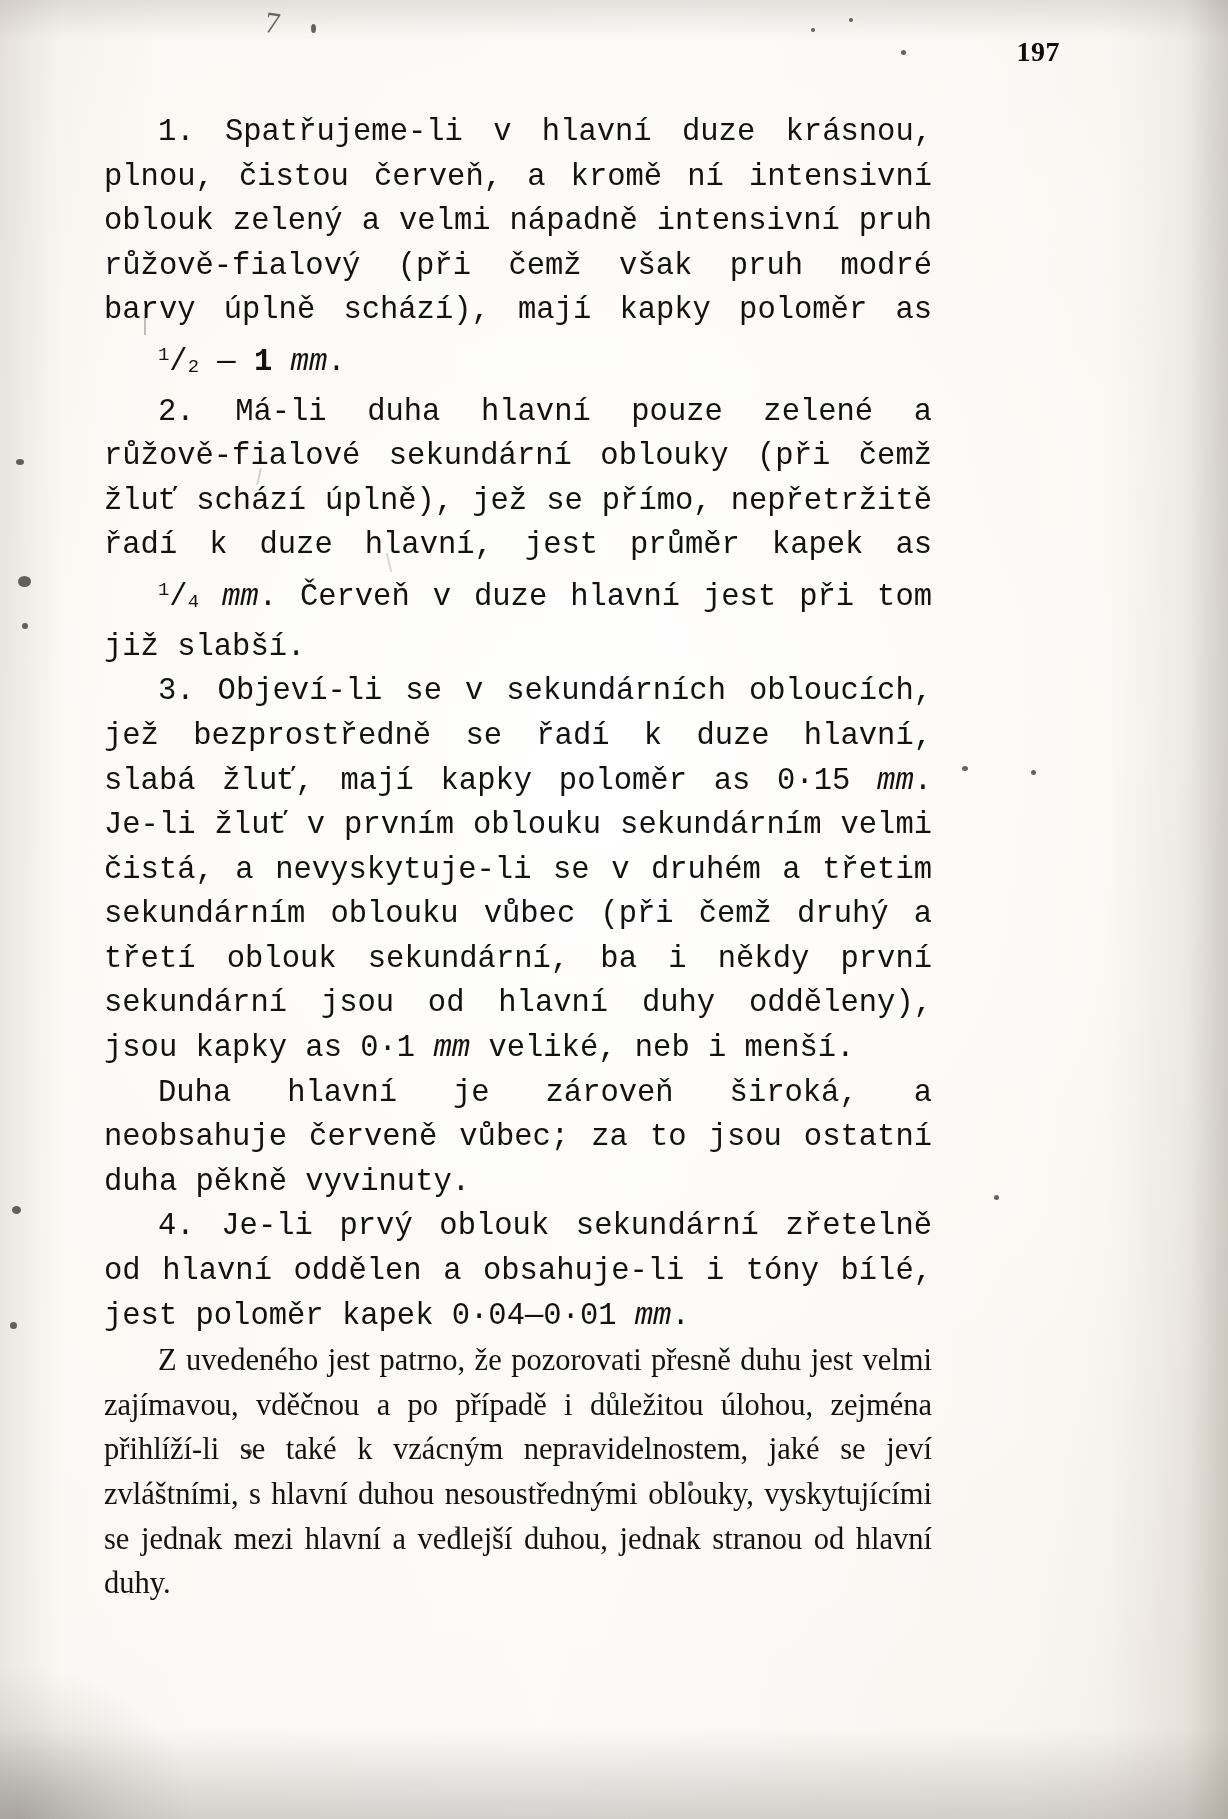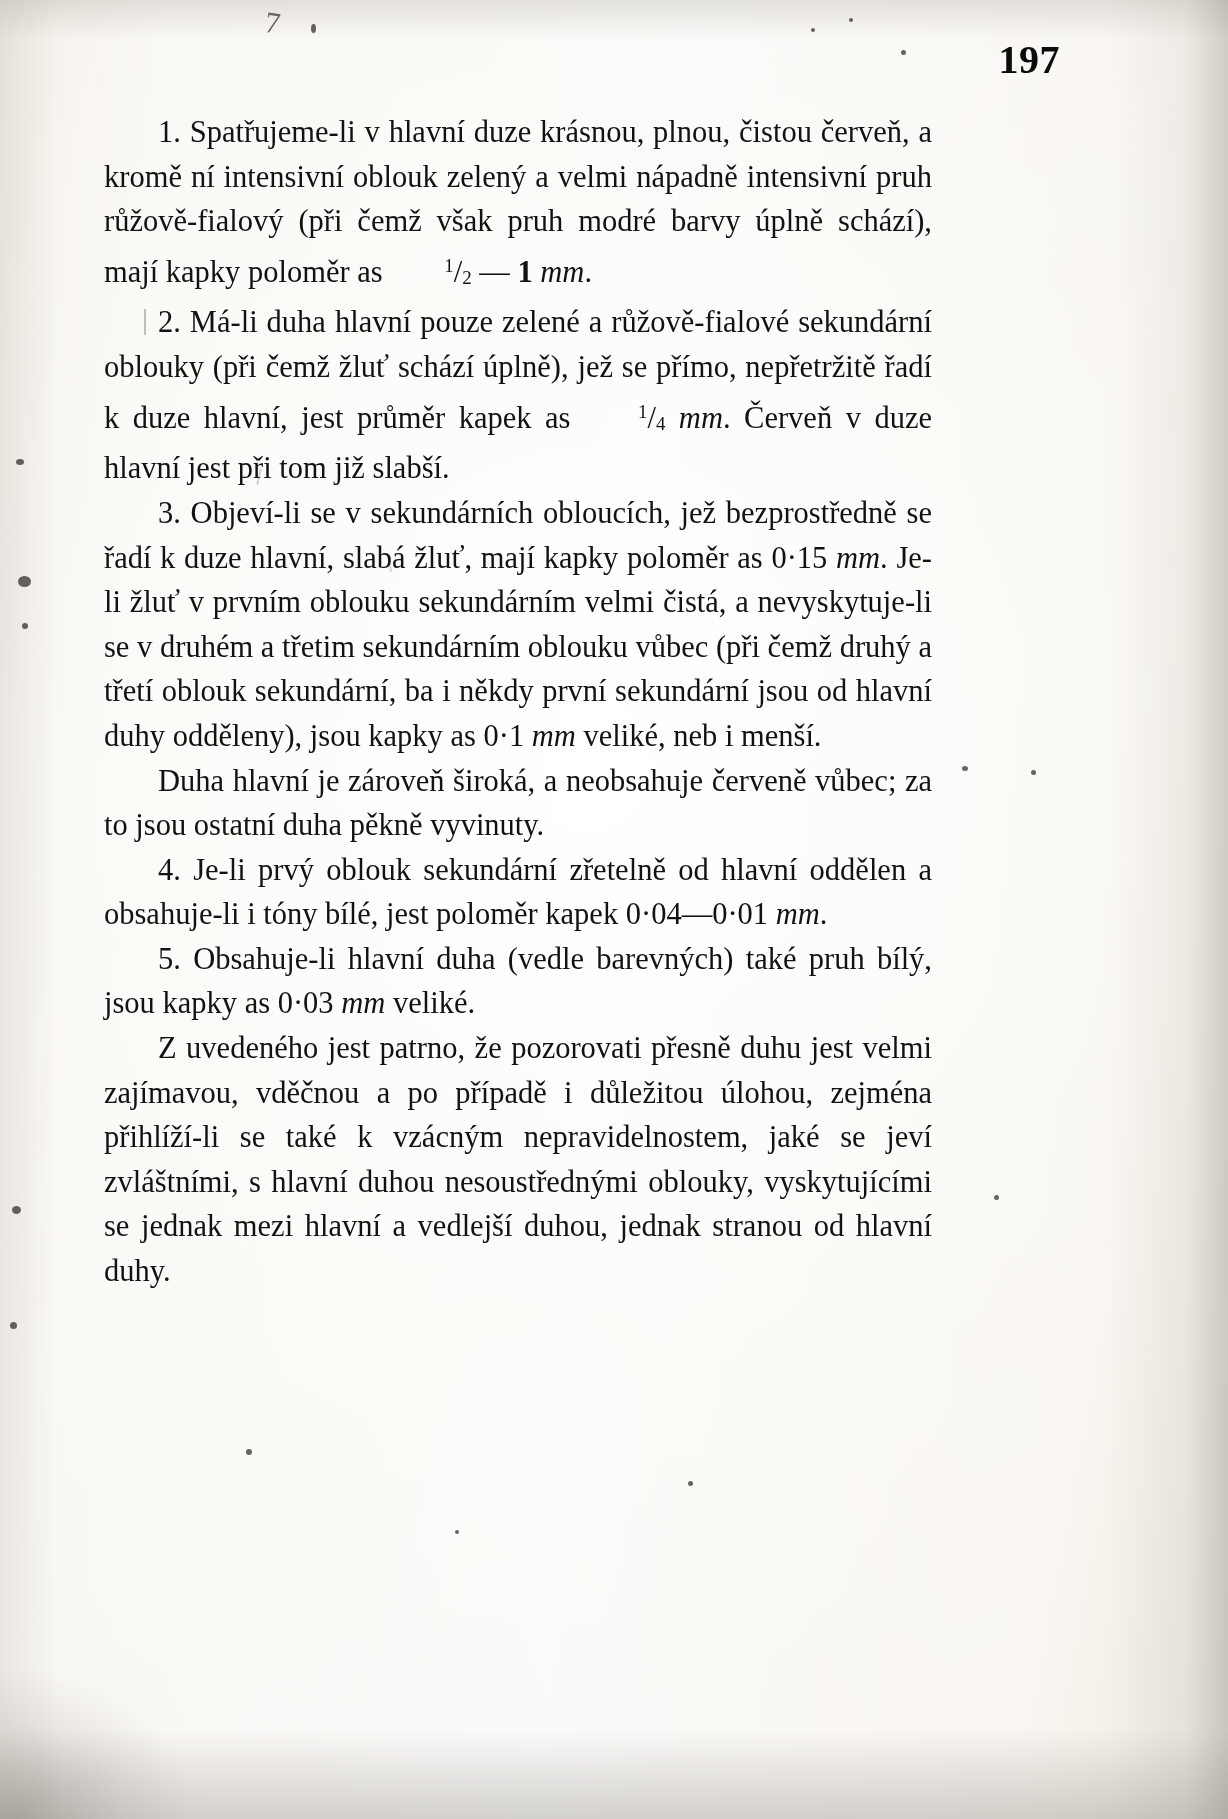--- a/index.html
+++ b/index.html
@@ -61,21 +61,21 @@
     width: 190px; height: 150px;
     background: radial-gradient(ellipse at 10% 100%, rgba(110,105,98,0.38) 0%, rgba(150,145,138,0.16) 45%, rgba(255,255,255,0) 72%);
     pointer-events: none;
   }
 
   
   .folio {
     position: absolute;
     top: 36px;
     right: 168px;
-    font-size: 40px;
+    font-size: 28px;
     font-weight: bold;
     letter-spacing: 0.5px;
     color: #0d0c0c;
   }
 
   
   .textblock {
     position: absolute;
     left: 104px;
     top: 110px;
@@ -86,20 +86,21 @@
     text-justify: inter-word;
     color: #131212;
   }
   .para {
     margin: 0 0 0 0;
     text-indent: 54px;
     text-align: justify;
   }
   .para.last-line-free {
     text-align-last: left;
+    font-family: Liberation Mono, monospace;
   }
   .it {
     font-style: italic;
   }
   .bd {
     font-weight: bold;
   }
   .frac {
     display: inline-block;
     position: relative;
@@ -180,19 +181,18 @@
     <p class="para last-line-free"><span>1. Spatřujeme-li v hlavní duze krásnou, plnou, čistou červeň, a kromě ní intensivní oblouk zelený a velmi nápadně intensivní pruh růžově-fialový (při čemž však pruh modré barvy úplně schází), mají kapky poloměr as </span><span class="frac"><span class="num">1</span><span class="sl">/</span><span class="den">2</span></span><span class="dashnum"> — </span><span class="bd">1</span> <span class="it">mm</span><span>.</span></p>
 
     <p class="para last-line-free"><span>2. Má-li duha hlavní pouze zelené a růžově-fialové sekundární oblouky (při čemž žluť schází úplně), jež se přímo, nepřetržitě řadí k duze hlavní, jest průměr kapek as </span><span class="frac"><span class="num">1</span><span class="sl">/</span><span class="den">4</span></span> <span class="it">mm</span><span>. Červeň v duze hlavní jest při tom již slabší.</span></p>
 
     <p class="para last-line-free"><span>3. Objeví-li se v sekundárních obloucích, jež bezprostředně se řadí k duze hlavní, slabá žluť, mají kapky poloměr as 0·15 </span><span class="it">mm</span><span>. Je-li žluť v prvním oblouku sekundárním velmi čistá, a nevyskytuje-li se v druhém a třetim sekundárním oblouku vůbec (při čemž druhý a třetí oblouk sekundární, ba i někdy první sekundární jsou od hlavní duhy odděleny), jsou kapky as 0·1 </span><span class="it">mm</span><span> veliké, neb i menší.</span></p>
 
     <p class="para last-line-free"><span>Duha hlavní je zároveň široká, a neobsahuje červeně vůbec; za to jsou ostatní duha pěkně vyvinuty.</span></p>
 
     <p class="para last-line-free"><span>4. Je-li prvý oblouk sekundární zřetelně od hlavní oddělen a obsahuje-li i tóny bílé, jest poloměr kapek 0·04—0·01 </span><span class="it">mm</span><span>.</span></p>
 
-    <p class="para last-line-free"><span>5. Obsahuje-li hlavní duha (vedle barevných) také pruh bílý, jsou kapky as 0·03 </span><span class="it">mm</span><span> veliké.</span></p>
 
 
     <p class="para"><span>Z uvedeného jest patrno, že pozorovati přesně duhu jest velmi zajímavou, vděčnou a po případě i důležitou úlohou, zejména přihlíží-li se také k vzácným nepravidelnostem, jaké se jeví zvláštními, s hlavní duhou nesoustřednými oblouky, vyskytujícími se jednak mezi hlavní a vedlejší duhou, jednak stranou od hlavní duhy.</span></p>
 
   </div>
 </div>
 
 </body></html>

